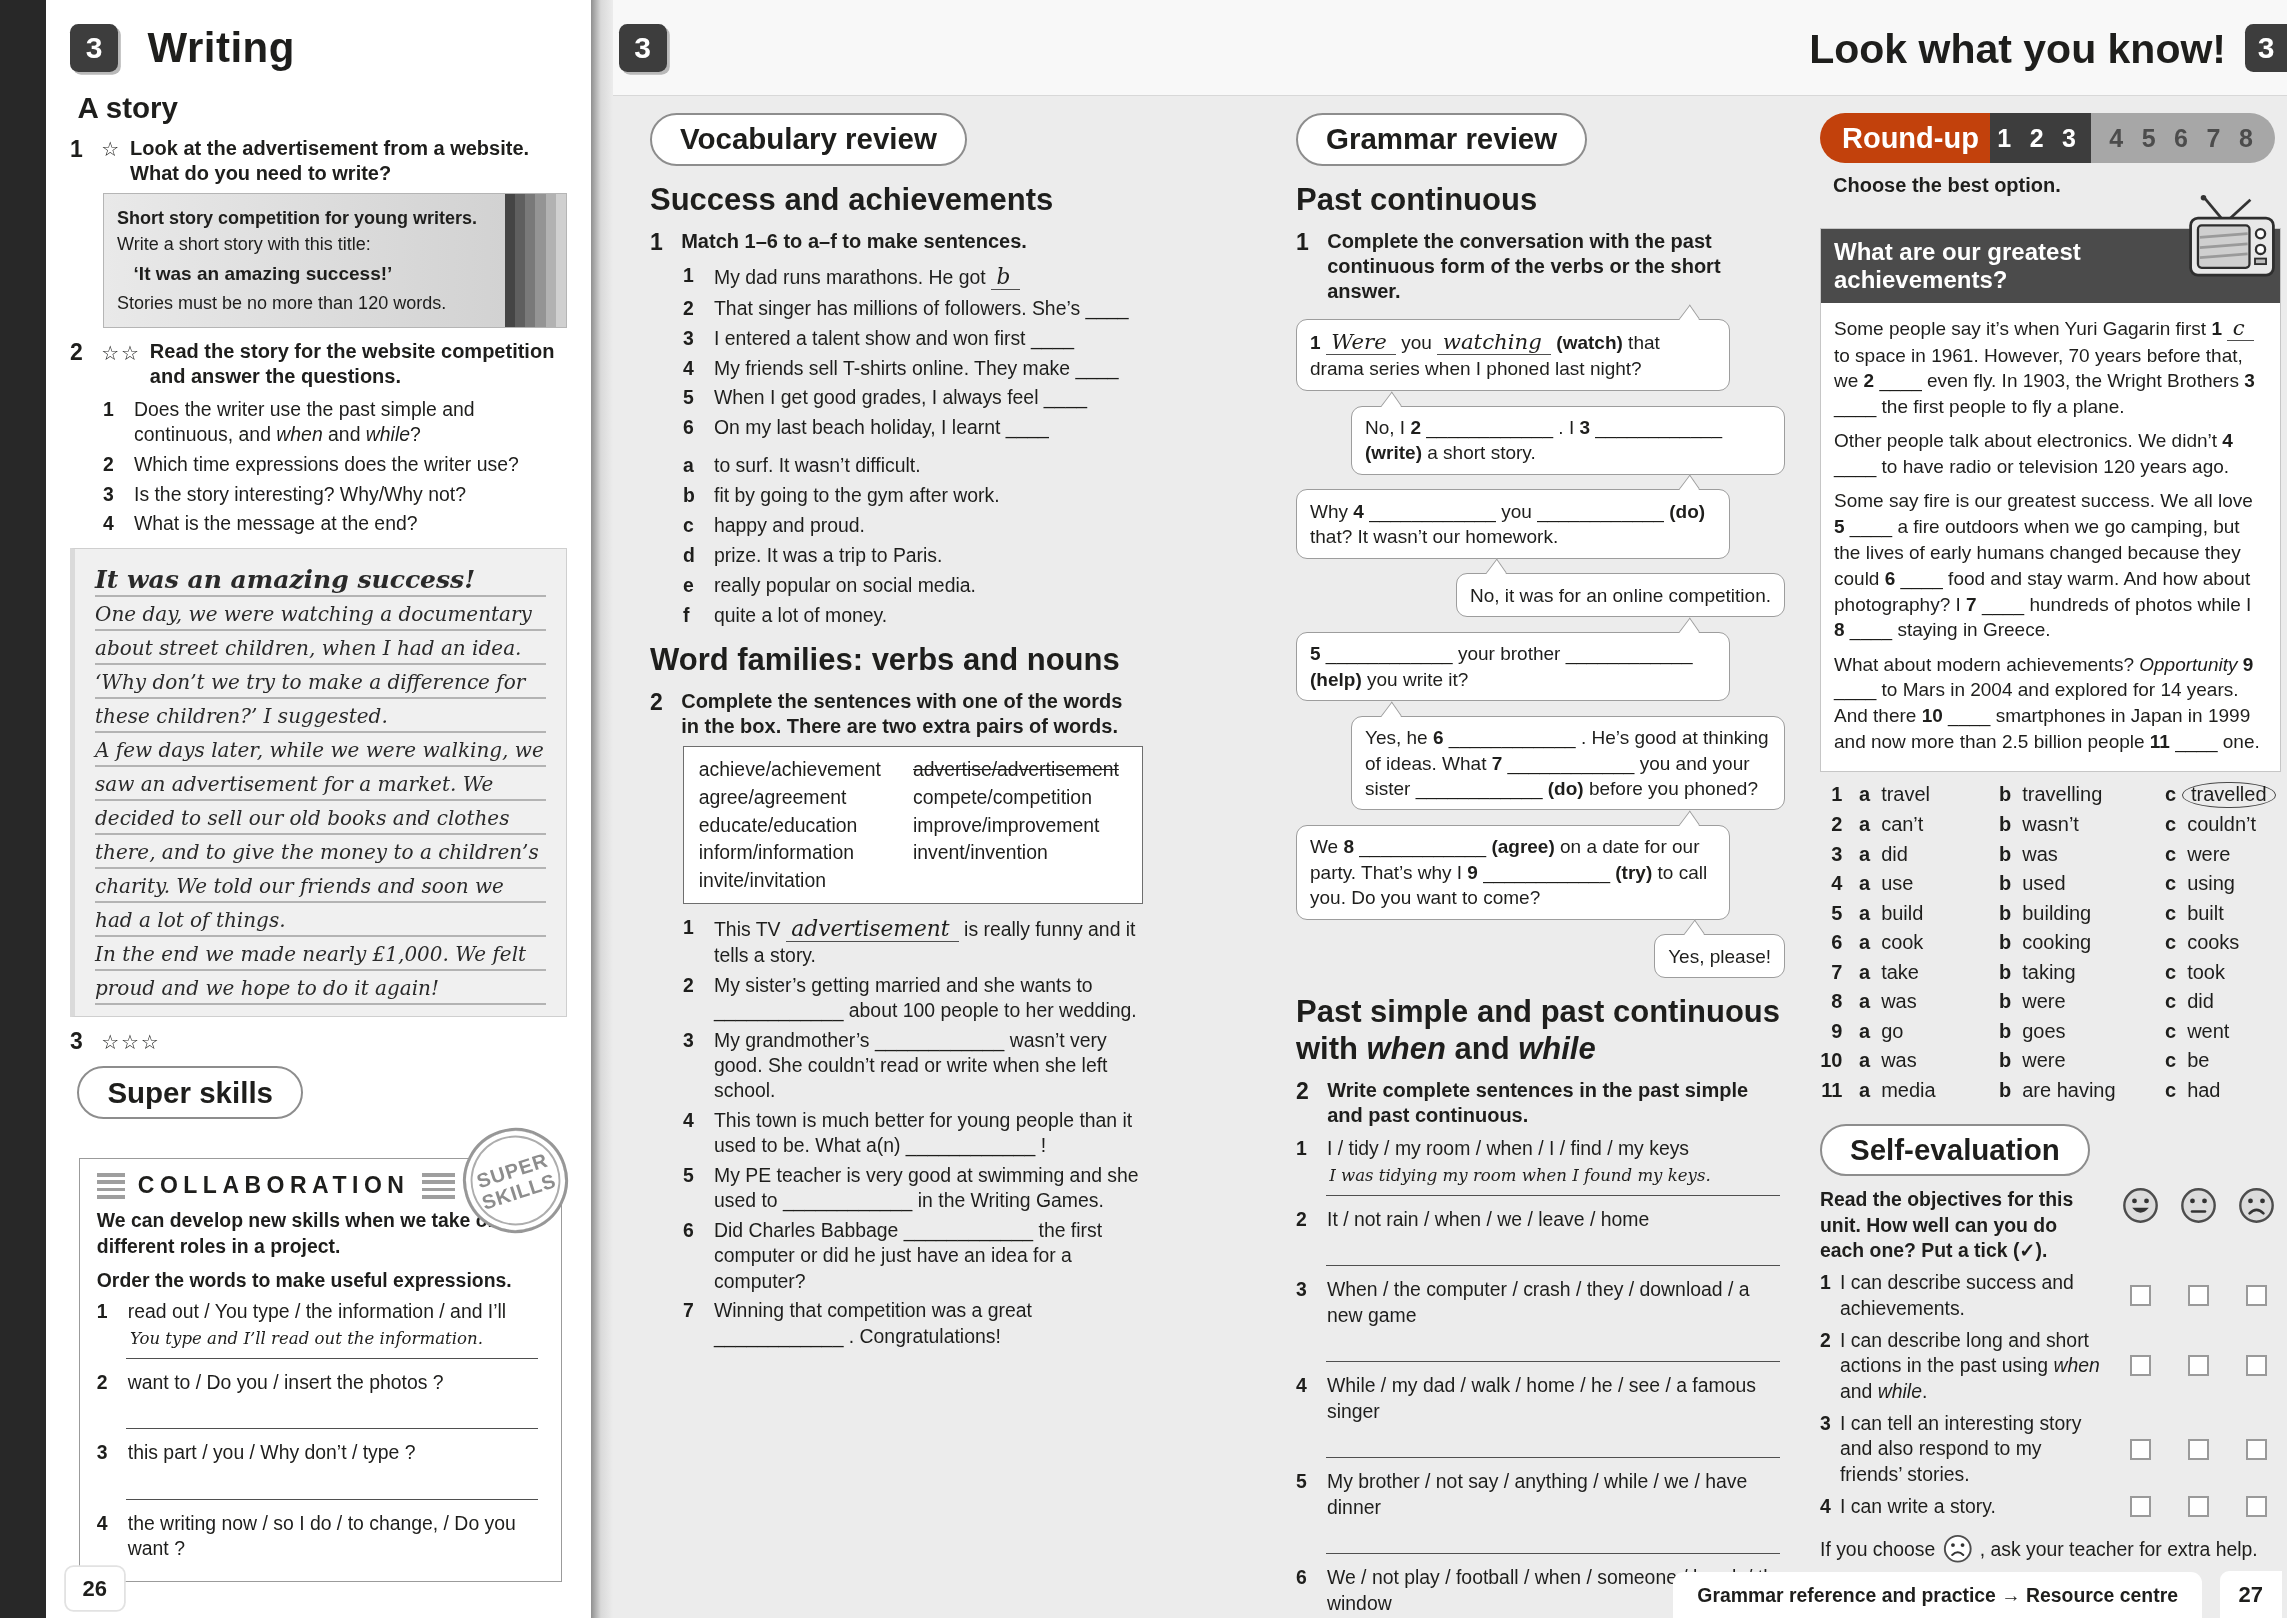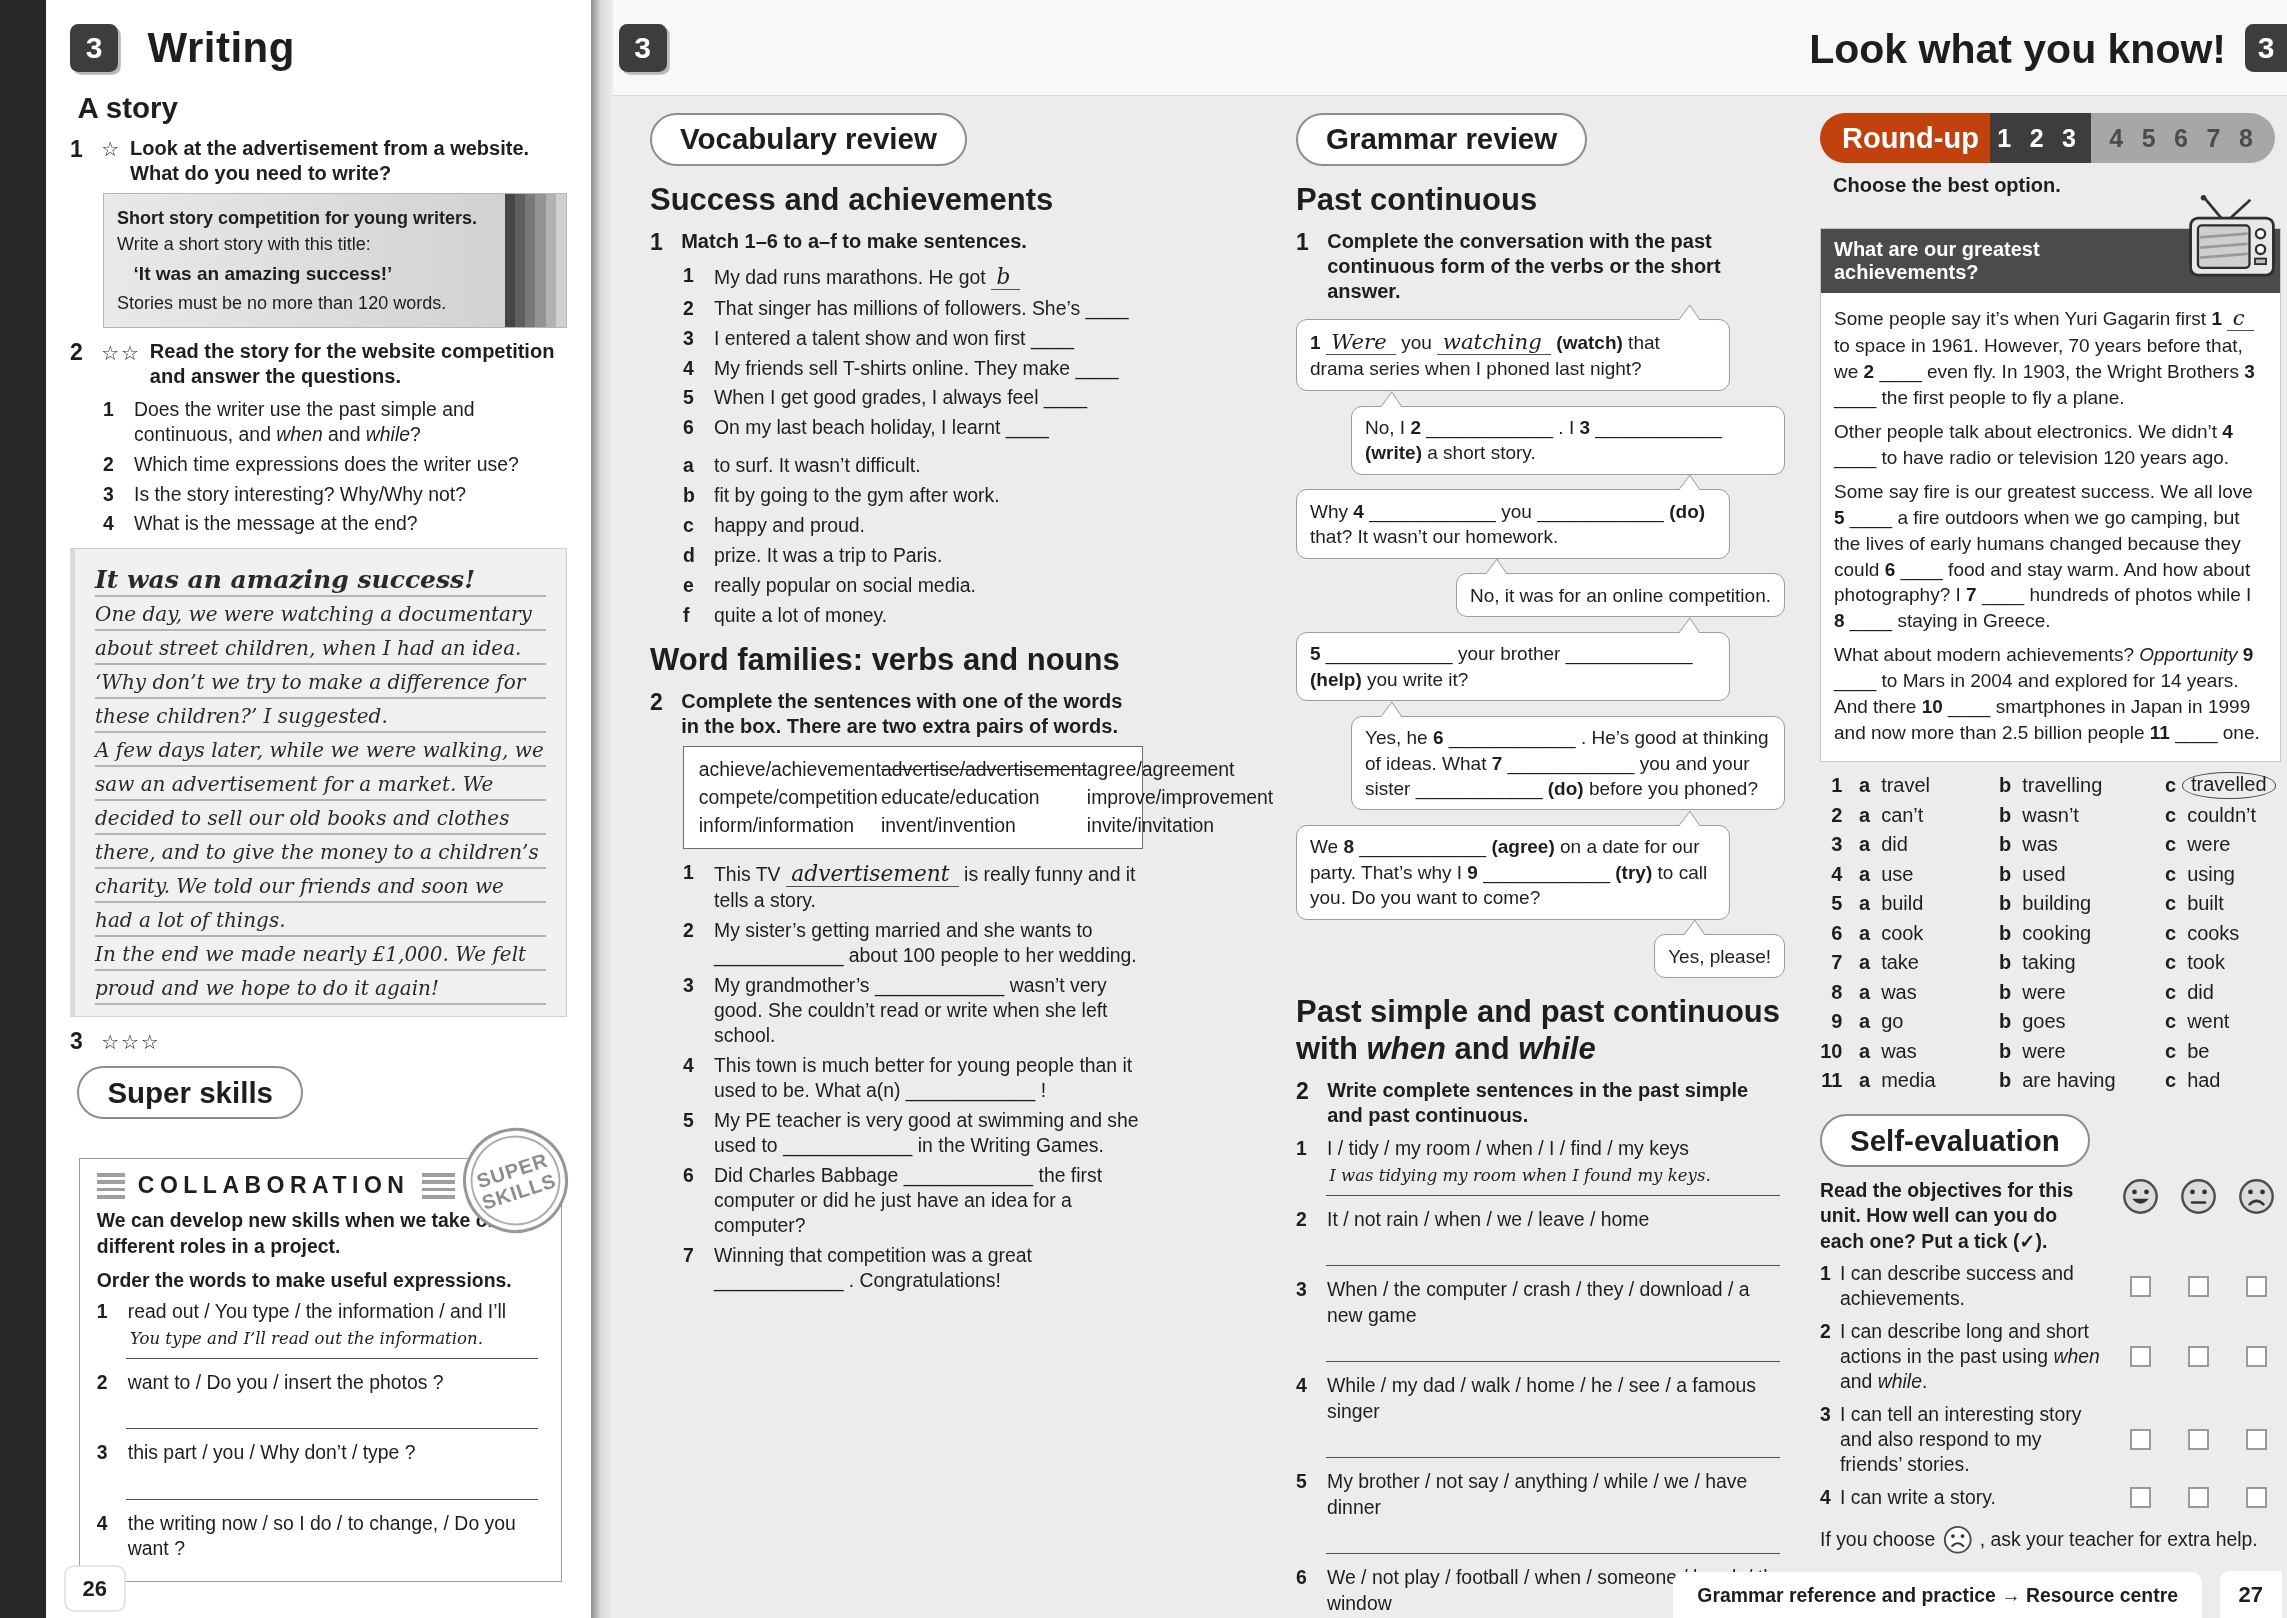--- a/index.html
+++ b/index.html
@@ -54,34 +54,34 @@
   .resource{position:absolute;right:85px;bottom:0;background:#fff;border-radius:11px 11px 0 0;padding:12px 24px;font-size:19.4px;font-weight:bold}
   .rp-left-tab{position:absolute;left:5.5px;top:24px}
   .rp-corner-tab{position:absolute;right:0;top:24px;border-radius:8.3px 0 0 8.3px;box-shadow:none;width:42px}
   .rp-title{position:absolute;right:61px;top:26px;font-size:41px;font-weight:bold}
   .col{position:absolute;top:113px}
   .col-vocab{left:37px;width:493px}
   .col-grammar{left:683px;width:489px}
   .col-roundup{left:1207px;width:461px}
   .review-pill-wrap{margin-bottom:14.8px}
   .subhead{font-size:31px;font-weight:bold;margin:13px 0 7.4px;line-height:1.2}
-  .word-box{display:grid;grid-template-columns:1fr 1fr 1fr;row-gap:4.6px;border:1.8px solid #6e6e6e;background:#fff;padding:11px 14.8px;margin:7.4px 0 11px 33px;font-size:19.4px}
+  .word-box{display:grid;grid-template-columns:1fr 1fr;row-gap:4.6px;border:1.8px solid #6e6e6e;background:#fff;padding:11px 14.8px;margin:7.4px 0 11px 33px;font-size:19.4px}
   .sbubble{position:relative;background:#fff;border:1.8px solid #9d9d9d;border-radius:11px;padding:8.3px 13px;font-size:19px;line-height:1.33;width:fit-content;max-width:434px;margin:14.8px 0}
   .sbubble.right{margin-left:auto}
   .sbubble::before{content:"";position:absolute;top:-10px;width:15.7px;height:15.7px;background:#fff;border-top:1.8px solid #9d9d9d;border-left:1.8px solid #9d9d9d;transform:rotate(55deg) skewX(18deg)}
   .sbubble.left::before{right:31px}
   .sbubble.right::before{left:31px}
   .roundup-strip{display:flex;align-items:stretch;height:50px;border-radius:28px;overflow:hidden;width:fit-content;margin-bottom:11px}
   .rp-label{background:#c2410c;color:#fff;display:flex;align-items:center;padding:0 11px 0 22px;font-size:29px;font-weight:bold}
   .rp-nums{display:flex;align-items:center;gap:18.5px;font-size:25px;font-weight:bold}
   .rp-nums.dark{background:#3d3d3d;color:#fff;padding:0 14.8px 0 7.4px}
   .rp-nums.light{background:#a7a7a7;color:#4c4c4c;padding:0 22px 0 18.5px}
   .ru-instr{font-size:20px;font-weight:bold;margin:1.8px 0 0 13px}
   .reading{position:relative;background:#fff;border:0.9px solid #c6c6c6;margin-top:31px}
-  .reading-head{background:#4b4b4b;color:#fff;font-size:20px;font-weight:bold;padding:9.2px 111px 9.2px 13px;line-height:1.15}
+  .reading-head{background:#4b4b4b;color:#fff;font-size:24px;font-weight:bold;padding:9.2px 111px 9.2px 13px;line-height:1.15}
   .tv{position:absolute;top:-35px;right:1.8px}
   .reading-body{padding:11px 13px 7.4px;font-size:19px;line-height:1.36}
   .reading-body p{margin-bottom:8.3px}
   .options{margin-top:11px}
   .optrow{display:grid;grid-template-columns:39px 140px 166px 1fr;font-size:20px;margin:6.5px 0;align-items:center}
   .optn{font-weight:bold;text-align:right;padding-right:16.6px}
   .opt{display:flex;gap:11px;align-items:center}
   .se-pill{margin:22px 0 11px}
   .se-grid,.se-row{display:grid;grid-template-columns:1fr 50px 50px 50px;column-gap:8px}
   .se-grid{align-items:start}

